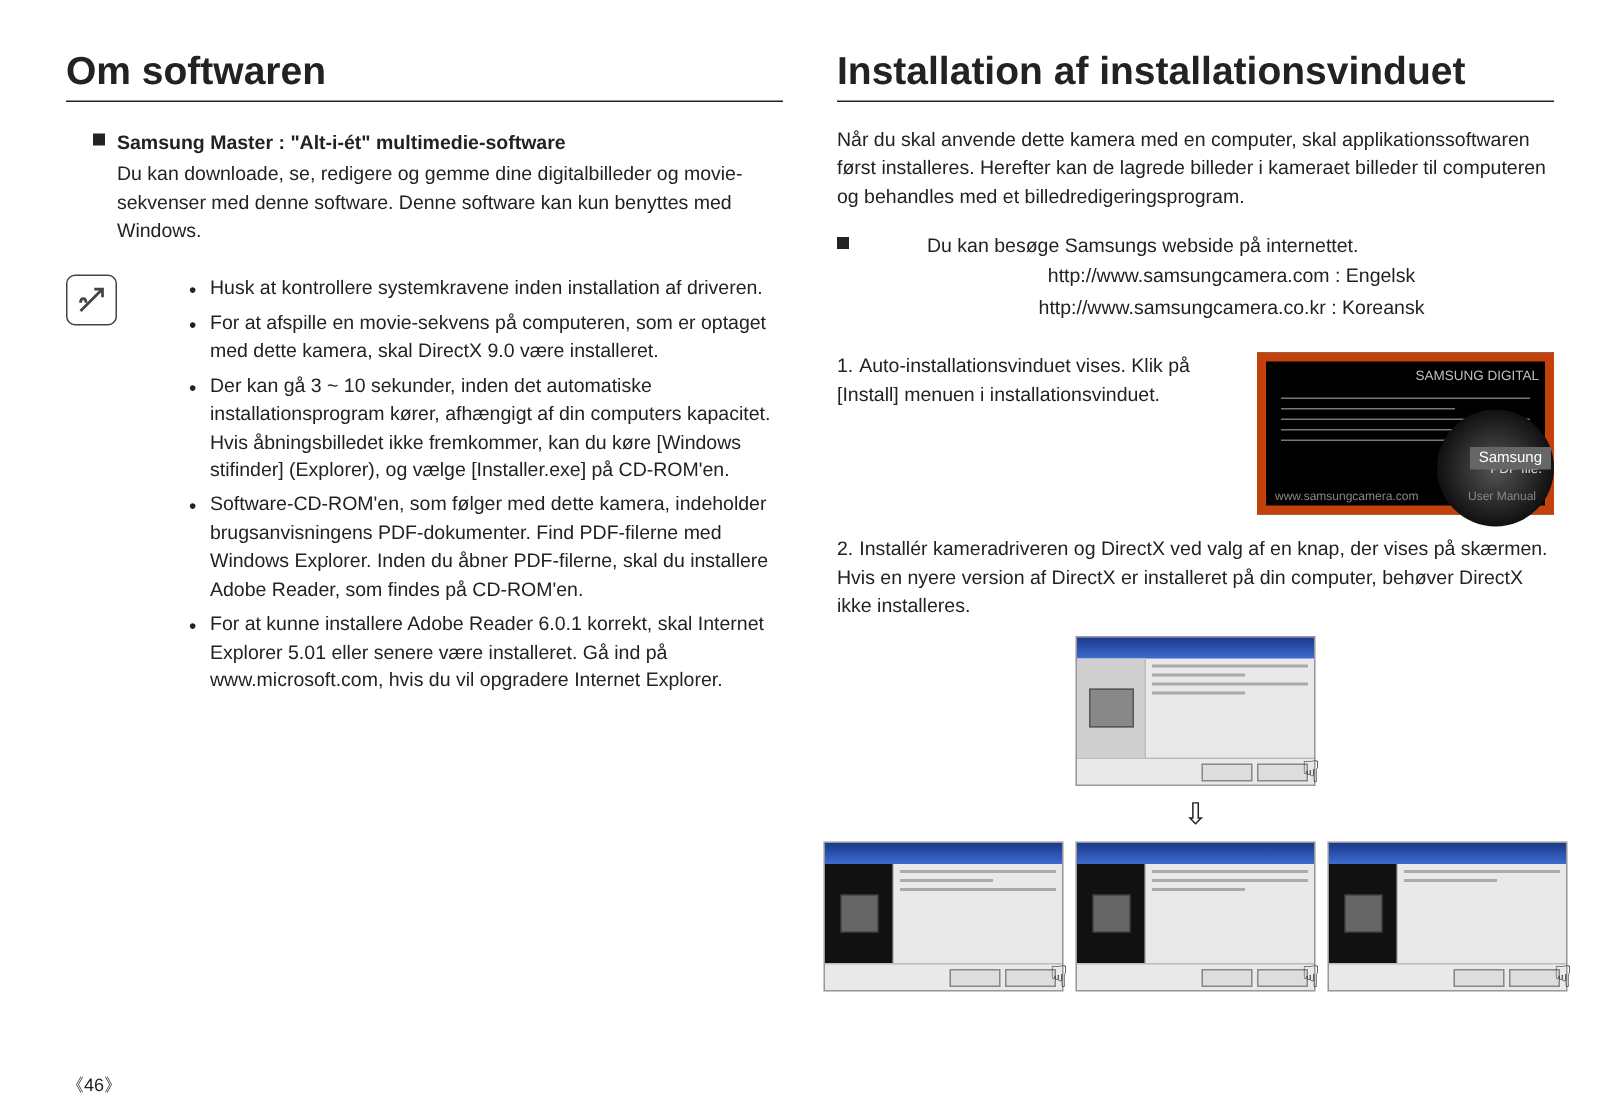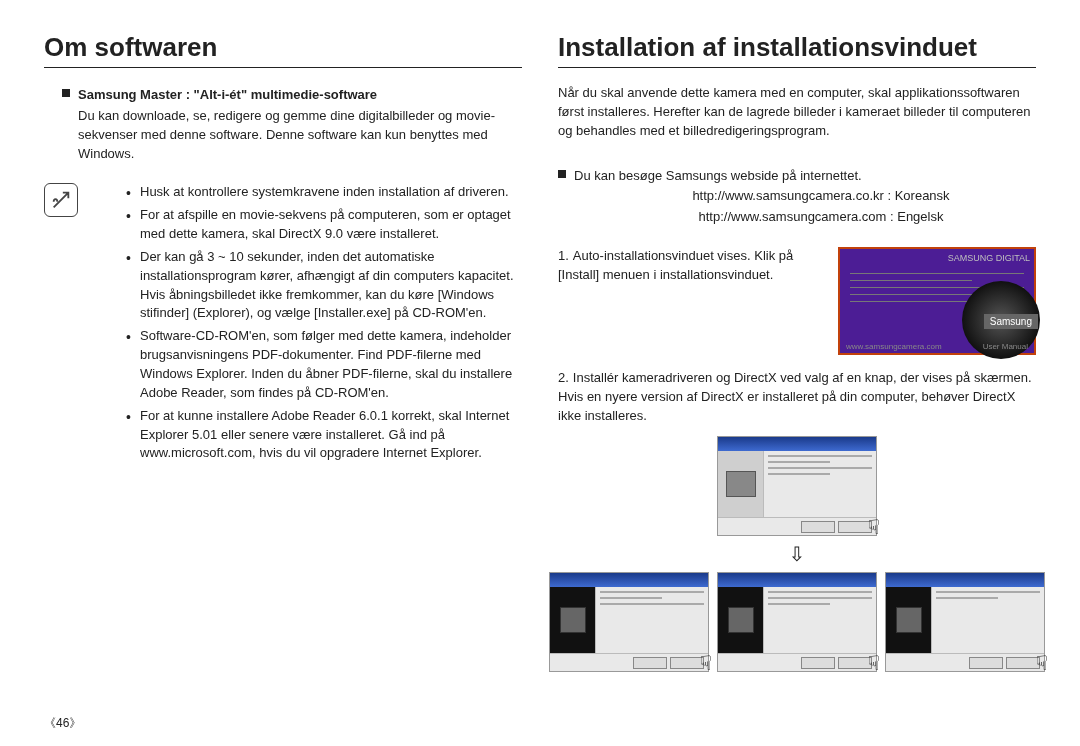--- a/index.html
+++ b/index.html
@@ -79,22 +79,22 @@
   .step-text {
     font-size: 13px;
     line-height: 1.45;
   }
   .step-num { margin-right: 4px; }
   .install-thumb {
     flex: 0 0 auto;
     width: 198px;
     height: 108px;
     position: relative;
-    background: #4c1d95;
-    border: 2px solid #c2410c;
+    background: #000000;
+    border: 6px solid #c2410c;
   }
   .install-thumb .overlay-top {
     position:absolute; top:4px; right:4px; left:60px;
     color:#bfbfbf; font-size:9px; text-align:right;
   }
   .install-thumb .lines { position:absolute; left:10px; right:10px; top:24px; }
   .install-thumb .ln { height:1px; background:#777; margin-bottom:6px; }
   .install-thumb .ln.short { width:70%; }
   .install-thumb .btn-area {
     position:absolute; right:-6px; top:32px;
@@ -169,26 +169,26 @@
         <li>For at kunne installere Adobe Reader 6.0.1 korrekt, skal Internet Explorer 5.01 eller senere være installeret. Gå ind på www.microsoft.com, hvis du vil opgradere Internet Explorer.</li>
       </ul>
     </div>
   </div>
 
   <div class="col">
     <h1>Installation af installationsvinduet</h1>
 
     <div class="body-text">Når du skal anvende dette kamera med en computer, skal applikationssoftwaren først installeres. Herefter kan de lagrede billeder i kameraet billeder til computeren og behandles med et billedredigeringsprogram.</div>
 
-    <div class="bullet-item" style="margin-top:24px;">
+    <div class="bullet-item" style="margin-top:12px;gap:44px;">
       <div class="bullet-sq"></div>
       <div class="body-text">Du kan besøge Samsungs webside på internettet.</div>
     </div>
+    <div class="body-text indent-3 url">http://www.samsungcamera.com : Engelsk</div>
     <div class="body-text indent-3 url">http://www.samsungcamera.co.kr : Koreansk</div>
-    <div class="body-text indent-3 url">http://www.samsungcamera.com : Engelsk</div>
 
     <div class="step-row">
       <div class="step-text" style="flex:1;">
         <span class="step-num">1.</span><span>Auto-installationsvinduet vises. Klik på [Install] menuen i installationsvinduet.</span>
       </div>
       <div class="install-thumb">
         <div class="overlay-top">SAMSUNG DIGITAL</div>
         <div class="lines">
           <div class="ln"></div>
             <div class="ln short"></div>

